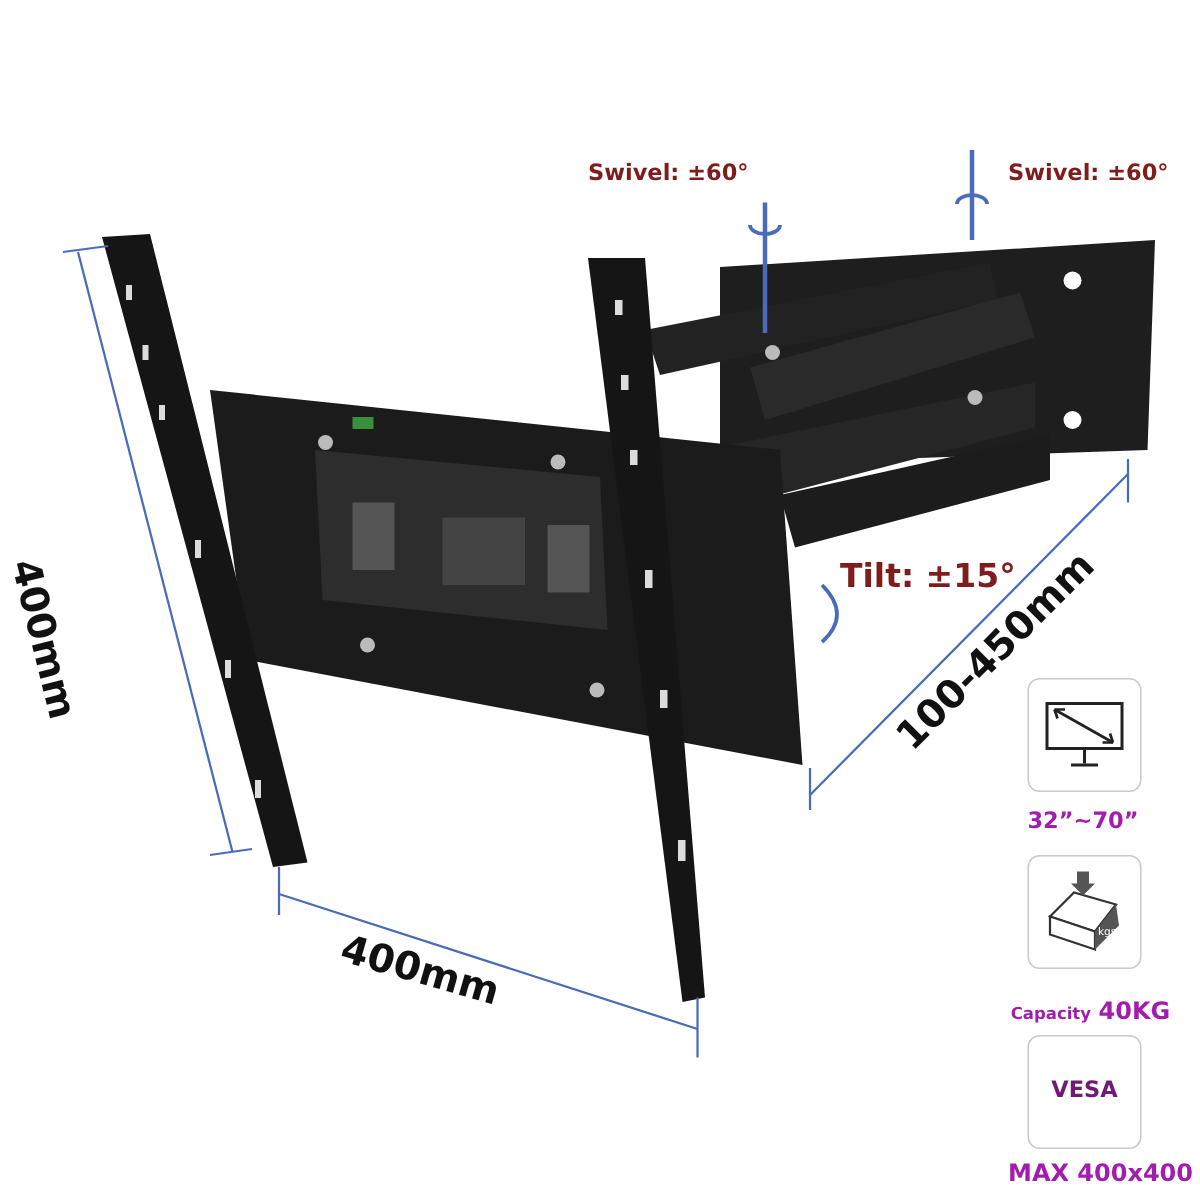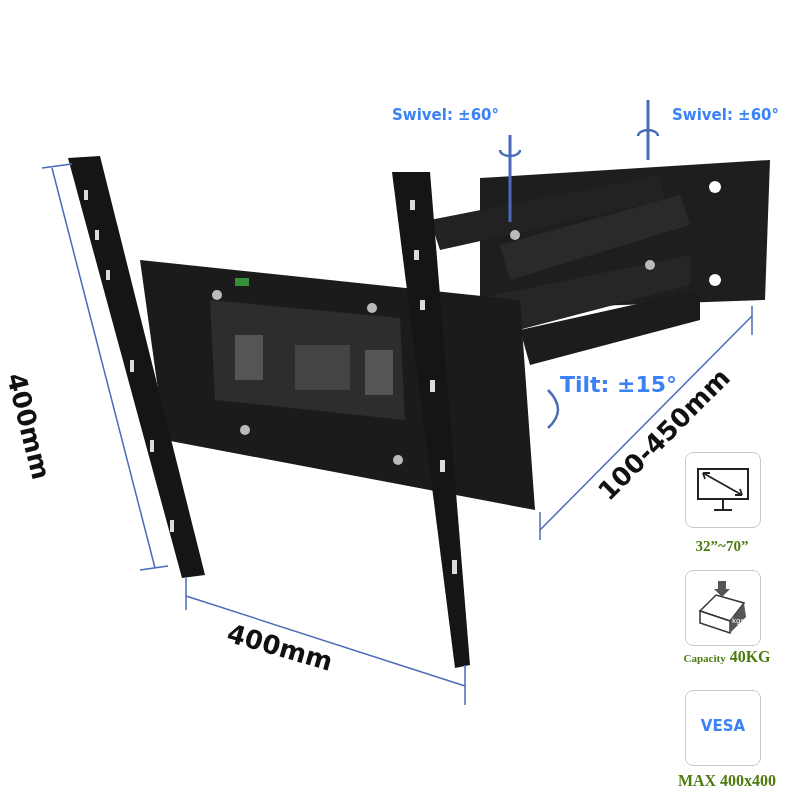--- a/index.html
+++ b/index.html
@@ -1,21 +1,21 @@
 <!DOCTYPE html>
 <html><head>
 <meta charset="utf-8">
 <style>
   html,body{margin:0;padding:0;background:#fff;}
   body{width:800px;height:800px;position:relative;overflow:hidden;font-family:"DejaVu Sans",sans-serif;}
   .abs{position:absolute;}
-  .lbl{font-weight:bold;color:#3b82f6;font-size:15px;white-space:nowrap;}
+  .lbl{font-weight:bold;color:#7f1d1d;font-size:15px;white-space:nowrap;}
   .dim{font-weight:bold;color:#111;font-size:26px;white-space:nowrap;}
   .icon-box{position:absolute;width:74px;height:74px;border:1.5px solid #c9c9c9;border-radius:8px;background:#fff;}
-  .cap{position:absolute;color:#4d7c0f;white-space:nowrap;text-align:center;font-family:Liberation Serif, serif;}
+  .cap{position:absolute;color:#a21caf;white-space:nowrap;text-align:center;}
 </style>
 </head>
 <body>
 
 <svg class="abs" style="left:0;top:0" width="800" height="800" viewBox="0 0 800 800">
 
   <polygon points="480,178 770,160 765,300 480,310" fill="#1e1e1e"></polygon>
   <circle cx="715" cy="187" r="6" fill="#fff"></circle>
     <circle cx="715" cy="280" r="6" fill="#fff"></circle>
 
@@ -102,21 +102,21 @@
 
 <div class="icon-box" style="left:685px;top:570px">
   <svg width="74" height="74">
     <polygon points="14,40 30,24 58,32 44,50" fill="#fff" stroke="#333" stroke-width="1.5"></polygon>
     <polygon points="14,40 44,50 44,62 14,52" fill="#fff" stroke="#333" stroke-width="1.5"></polygon>
     <polygon points="44,50 58,32 60,46 44,62" fill="#555"></polygon>
     <polygon points="32,10 40,10 40,18 44,18 36,26 28,18 32,18" fill="#555"></polygon>
     <text x="46" y="52" font-size="7" fill="#fff" font-family="DejaVu Sans, sans-serif">kgs</text>
   </svg>
 </div>
-<div class="cap" style="left:672px;top:648px;width:110px">
+<div class="cap" style="left:672px;top:664px;width:110px">
   <span style="font-size:11px;font-weight:bold">Capacity</span>
   <span style="font-size:16px;font-weight:bold">40KG</span>
 </div>
 
 <div class="icon-box" style="left:685px;top:690px">
-  <div style="width:74px;text-align:center;margin-top:26px;font-size:15px;font-weight:bold;color:#3b82f6">VESA</div>
+  <div style="width:74px;text-align:center;margin-top:26px;font-size:15px;font-weight:bold;color:#701a75">VESA</div>
 </div>
 <div class="cap" style="left:672px;top:772px;width:110px;font-size:16px;font-weight:bold">MAX 400x400</div>
 
 </body></html>

